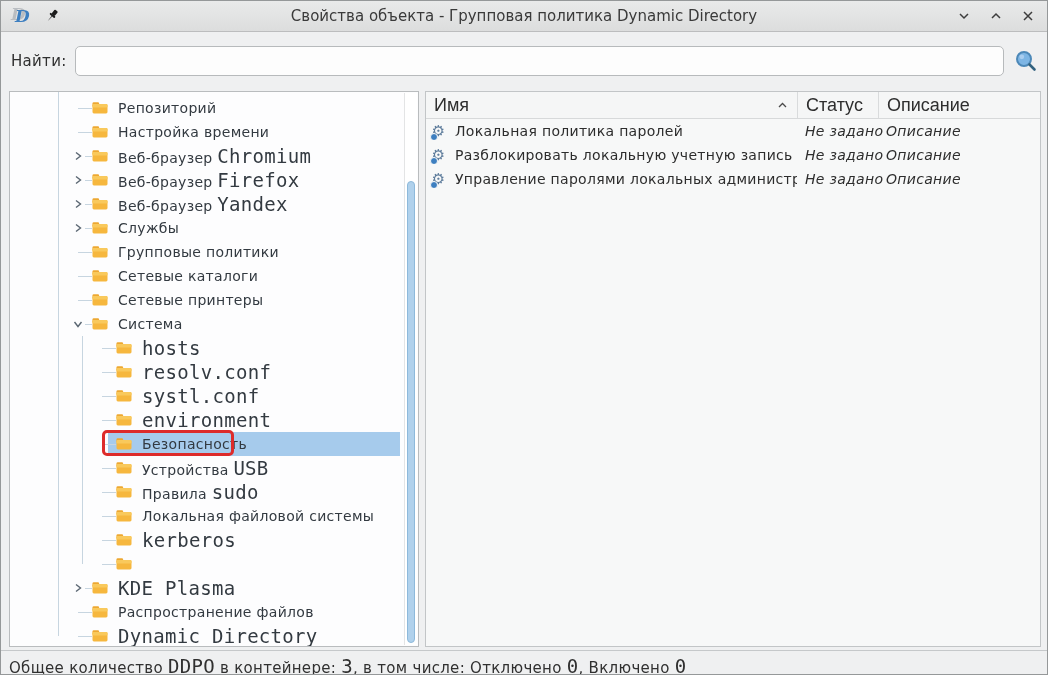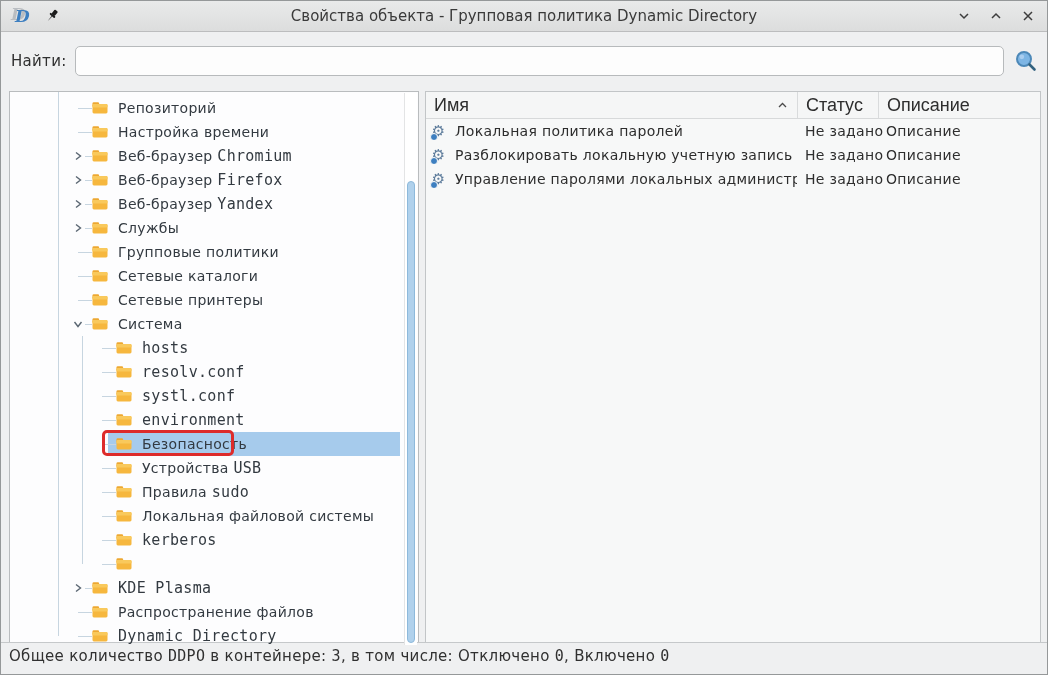--- a/index.html
+++ b/index.html
@@ -2,21 +2,21 @@
 <html style="--sel: #a6cbec; --hl: #dd2b2b;"><head>
 <meta charset="utf-8">
 <style>
   html,body{margin:0;padding:0;background:#cfd2d4;}
   *{box-sizing:border-box;}
   .window{
     position:relative;width:1048px;height:675px;margin:0;
     background:#eff0f1;border:1px solid #959899;overflow:hidden;
     font-family:"DejaVu Sans","Liberation Sans",sans-serif;color:#2f2f2f;
   }
-  .lat{font-family:"DejaVu Sans Mono","Liberation Mono",monospace;font-size:15px;}
+  .lat{font-family:"DejaVu Sans Mono","Liberation Mono",monospace;font-size:19px;}
 
   
   .titlebar{position:relative;height:31px;background:linear-gradient(#e9eaea,#dcdddd);
     border-bottom:1px solid #bcbdbe;display:flex;align-items:center;padding:0 10px;}
   .title{position:absolute;left:0;right:0;text-align:center;font-size:15px;color:#3a3a3a;pointer-events:none;}
   .appicon{position:relative;width:22px;height:20px;margin-right:10px;z-index:2;}
   .appicon .d1{position:absolute;left:0;top:-2px;font:italic bold 17px "DejaVu Serif",serif;color:#b9bdc1;}
   .appicon .d2{position:absolute;left:4px;top:0px;font:italic bold 17px "DejaVu Serif",serif;color:#3d7fc0;}
   .pin{width:18px;height:18px;z-index:2;display:flex;align-items:center;justify-content:center;}
   .controls{margin-left:auto;display:flex;gap:14px;z-index:2;align-items:center;}
@@ -53,27 +53,27 @@
   
   .table-panel{position:absolute;left:424px;right:6px;top:2px;bottom:2px;
     background:#f7f8f8;border:1px solid #c2c5c7;font-size:14px;color:#2d2d2d;letter-spacing:.3px;}
   .thead{display:grid;grid-template-columns:371px 81px 1fr;height:27px;background:#f5f6f6;
     border-bottom:1px solid #d7d9da;align-items:center;}
   .th{height:100%;display:flex;align-items:center;padding:0 8px;font-size:18px;color:#2e2e2e;background:none;border:none;}
   .th.sep{border-left:1px solid #d9dbdc;}
   .sort-ico{margin-left:auto;display:flex;align-items:center;}
   .trow{display:grid;grid-template-columns:371px 81px 1fr;height:24px;align-items:center;}
   .td-name{display:flex;align-items:center;gap:8px;padding-left:4px;white-space:nowrap;overflow:hidden;}
-  .td{padding-left:8px;white-space:nowrap;}
+  .td{padding-left:8px;white-space:nowrap;font-style:italic;}
   .gear{position:relative;width:17px;height:17px;flex:0 0 17px;font-size:15px;line-height:17px;text-align:center;color:#5f7d9c;}
   .gear::after{content:"";position:absolute;width:6px;height:6px;border-radius:50%;
     background:#3d7fc0;border:1px solid #f7f8f8;left:0px;bottom:-1px;}
 
   
-  .statusbar{position:absolute;left:0;right:0;bottom:0;height:32px;border-top:1px solid #c5c8ca;
+  .statusbar{position:absolute;left:0;right:0;bottom:0;height:24px;border-top:1px solid #c5c8ca;
     background:#eff0f1;padding:4px 8px 0 8px;font-size:15px;color:#303030;letter-spacing:.3px;
     overflow:hidden;white-space:nowrap;}
 </style>
 </head>
 <body>
 
 <div class="window">
 
   <div class="titlebar">
     <span class="appicon">

